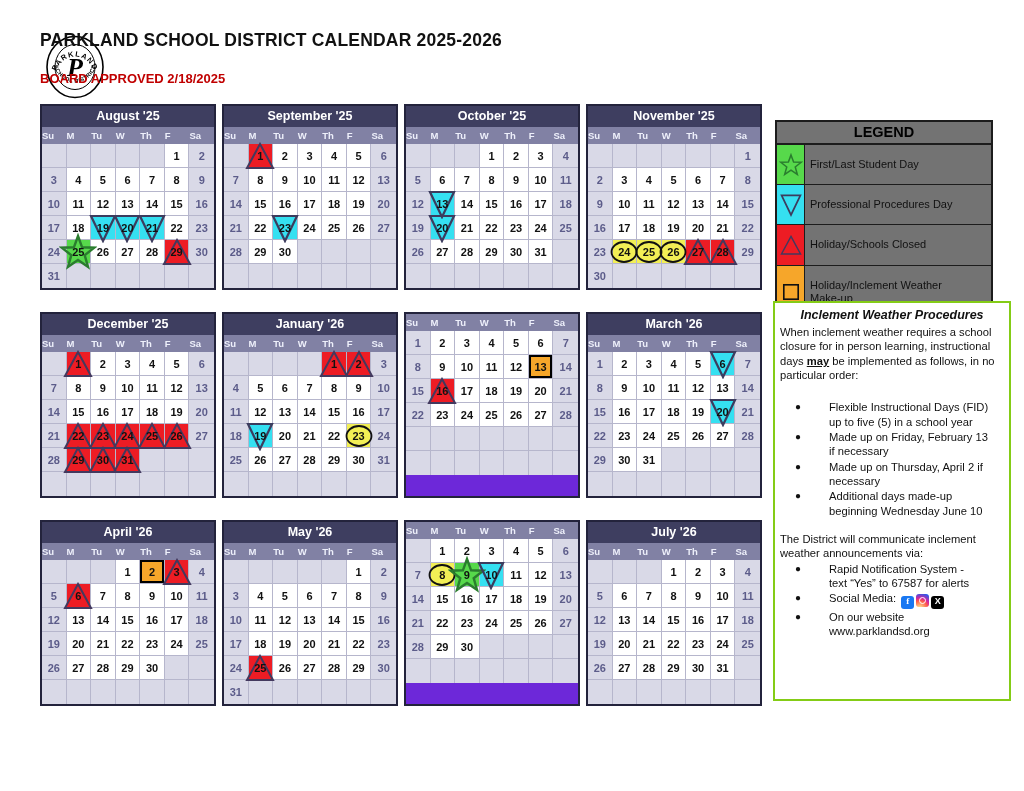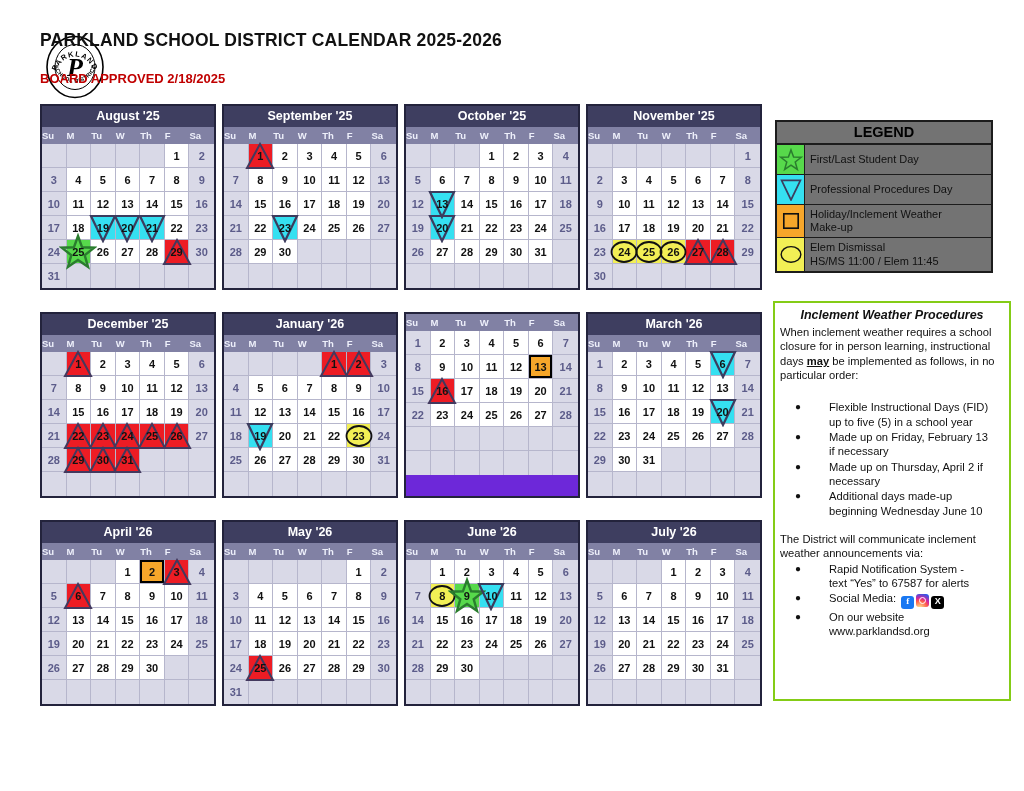--- a/index.html
+++ b/index.html
@@ -41,21 +41,21 @@
     border-bottom:2px solid #1c1c1c;}
   .legend-row{display:flex;align-items:stretch;border-bottom:1.5px solid #1c1c1c;min-height:29px;}
   .legend-row:last-child{border-bottom:none;}
   .legend-swatch{width:27px;flex:none;display:flex;align-items:center;justify-content:center;
     border-right:1.5px solid #1c1c1c;}
   .legend-swatch.sw-first-last{background:var(--first-last,#57d94b);}
   .legend-swatch.sw-pd{background:var(--pd,#35e0f1);}
   .legend-swatch.sw-holiday{background:var(--holiday,#ed1c24);}
   .legend-swatch.sw-makeup{background:var(--makeup,#f6a62a);}
   .legend-swatch.sw-early{background:var(--early,#f2ef55);}
-  .legend-label{flex:1;padding:3px 5px;font-size:11px;line-height:1.2;display:flex;
+  .legend-label{flex:1;padding:13px 5px;font-size:11px;line-height:1.2;display:flex;
     flex-direction:column;justify-content:center;color:#111;}
 
   
   #weather-box{position:absolute;left:773px;top:301px;width:238px;min-height:400px;
     border:2px solid #84cc16;background:#fff;padding:3px 5px 8px;box-sizing:border-box;
     font-size:11.2px;line-height:1.28;color:#111;}
   #weather-title{text-align:center;font-weight:bold;font-style:italic;font-size:12.5px;margin:1px 0 2px;}
   #weather-intro{margin:0 0 18px;}
   #weather-intro .em{font-weight:bold;text-decoration:underline;}
   ul.blist{list-style:none;margin:1px 0 0;padding:0;}
@@ -1355,21 +1355,20 @@
         </div>
         <div class="cell empty"></div>
         <div class="cell empty"></div>
         <div class="cell empty"></div>
         <div class="cell empty"></div>
         <div class="cell empty"></div>
         <div class="cell empty"></div>
       </div>
     </div>
     <div class="month">
-      <div class="month-title">June '26</div>
       <div class="weekday-row">
         <span>Su</span>
         <span>M</span>
         <span>Tu</span>
         <span>W</span>
         <span>Th</span>
         <span>F</span>
         <span>Sa</span>
       </div>
       <div class="days">
@@ -1620,20 +1619,30 @@
         </div>
   </div>
       <div class="legend-row">
     <div class="legend-swatch sw-pd">
           <svg style="position:static;transform:none" width="22" height="23.540000000000003" viewBox="0 0 28 30">
             <path d="M2 3 L26 3 L14 28 Z" fill="none" stroke="#3c3c5e" stroke-width="2.2"></path>
           </svg>
         </div>
     <div class="legend-label">
           <span>Professional Procedures Day</span>
+        </div>
+  </div>
+      <div class="legend-row">
+    <div class="legend-swatch sw-holiday">
+          <svg style="position:static;transform:none" width="22" height="20.46" viewBox="0 0 30 28">
+            <path d="M15 2 L28 26 L2 26 Z" fill="none" stroke="#43395e" stroke-width="2"></path>
+          </svg>
+        </div>
+    <div class="legend-label">
+          <span>Holiday/Schools Closed</span>
         </div>
   </div>
       <div class="legend-row">
     <div class="legend-swatch sw-makeup">
           <svg style="position:static;transform:none" width="18" height="18" viewBox="0 0 20 20">
             <rect x="2" y="2" width="16" height="16" fill="none" stroke="#111" stroke-width="1.8"></rect>
           </svg>
         </div>
     <div class="legend-label">
           <span>Holiday/Inclement Weather</span>

